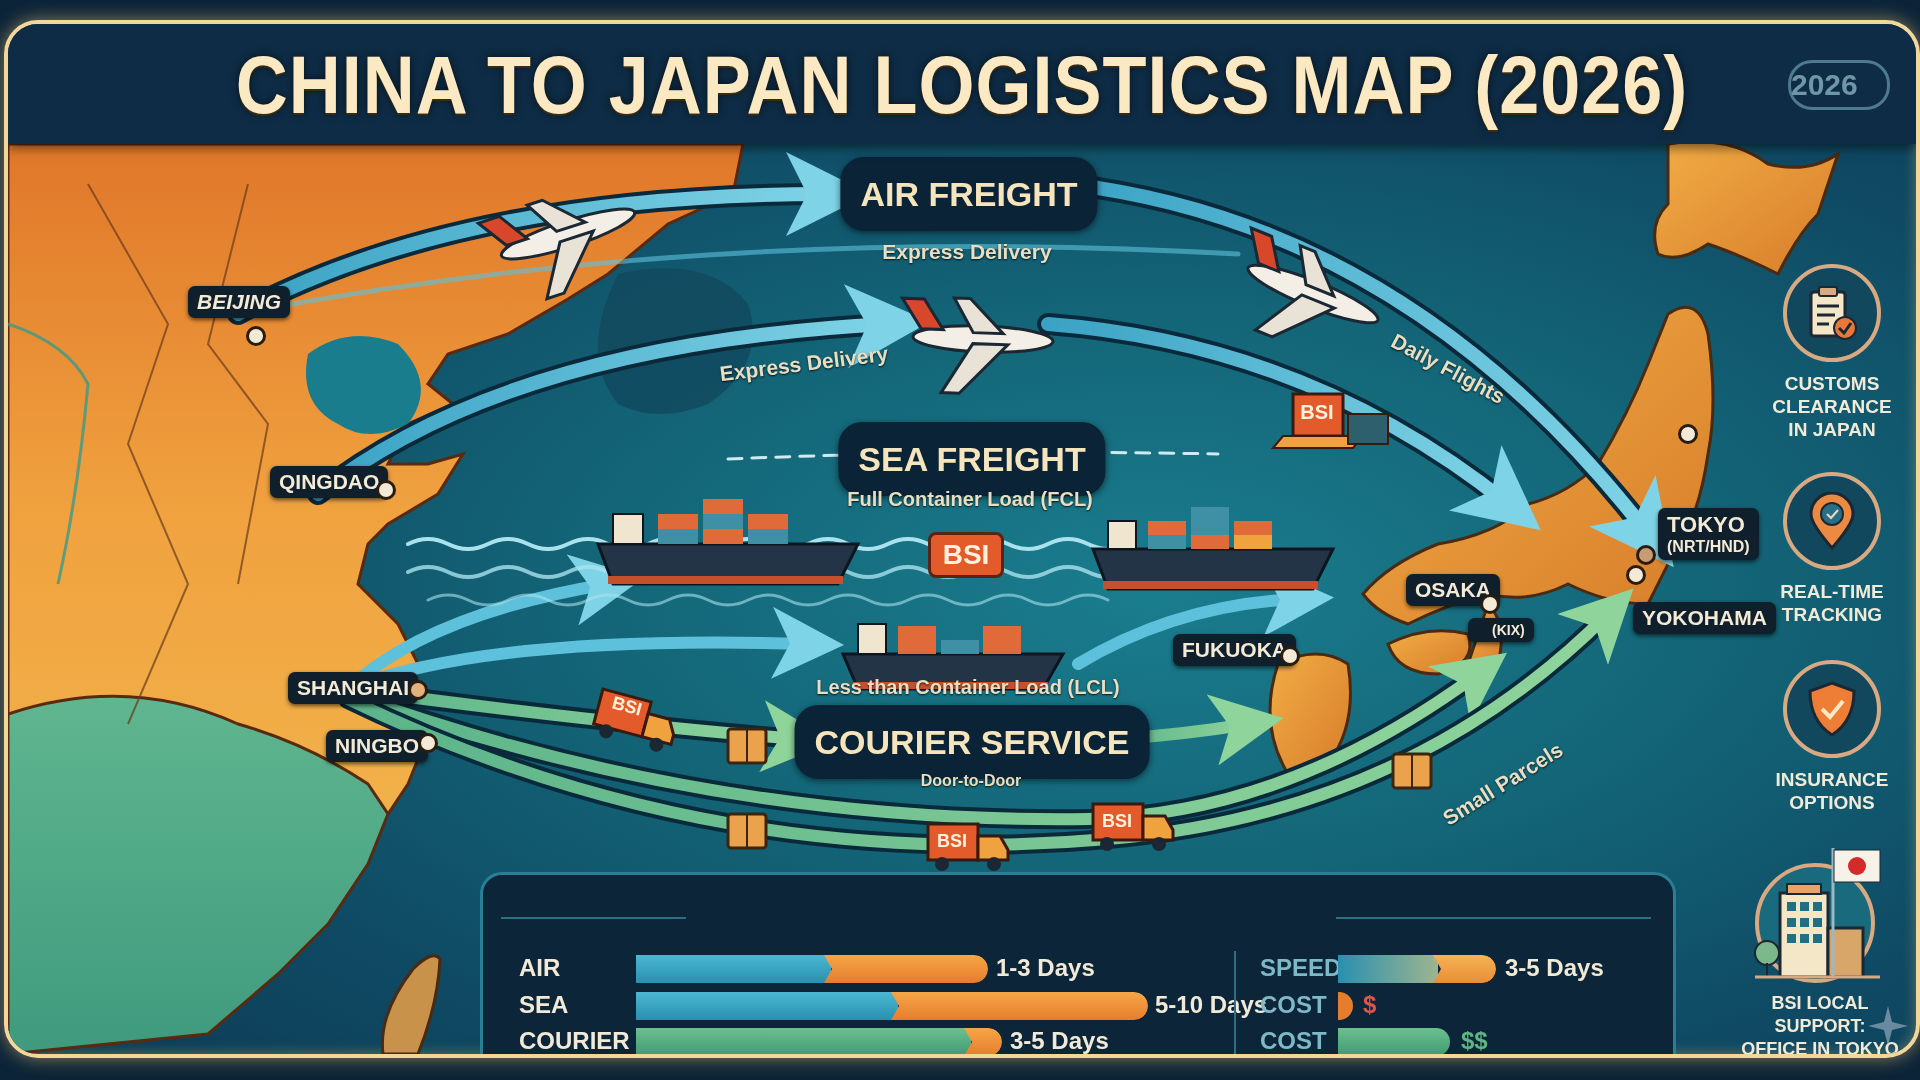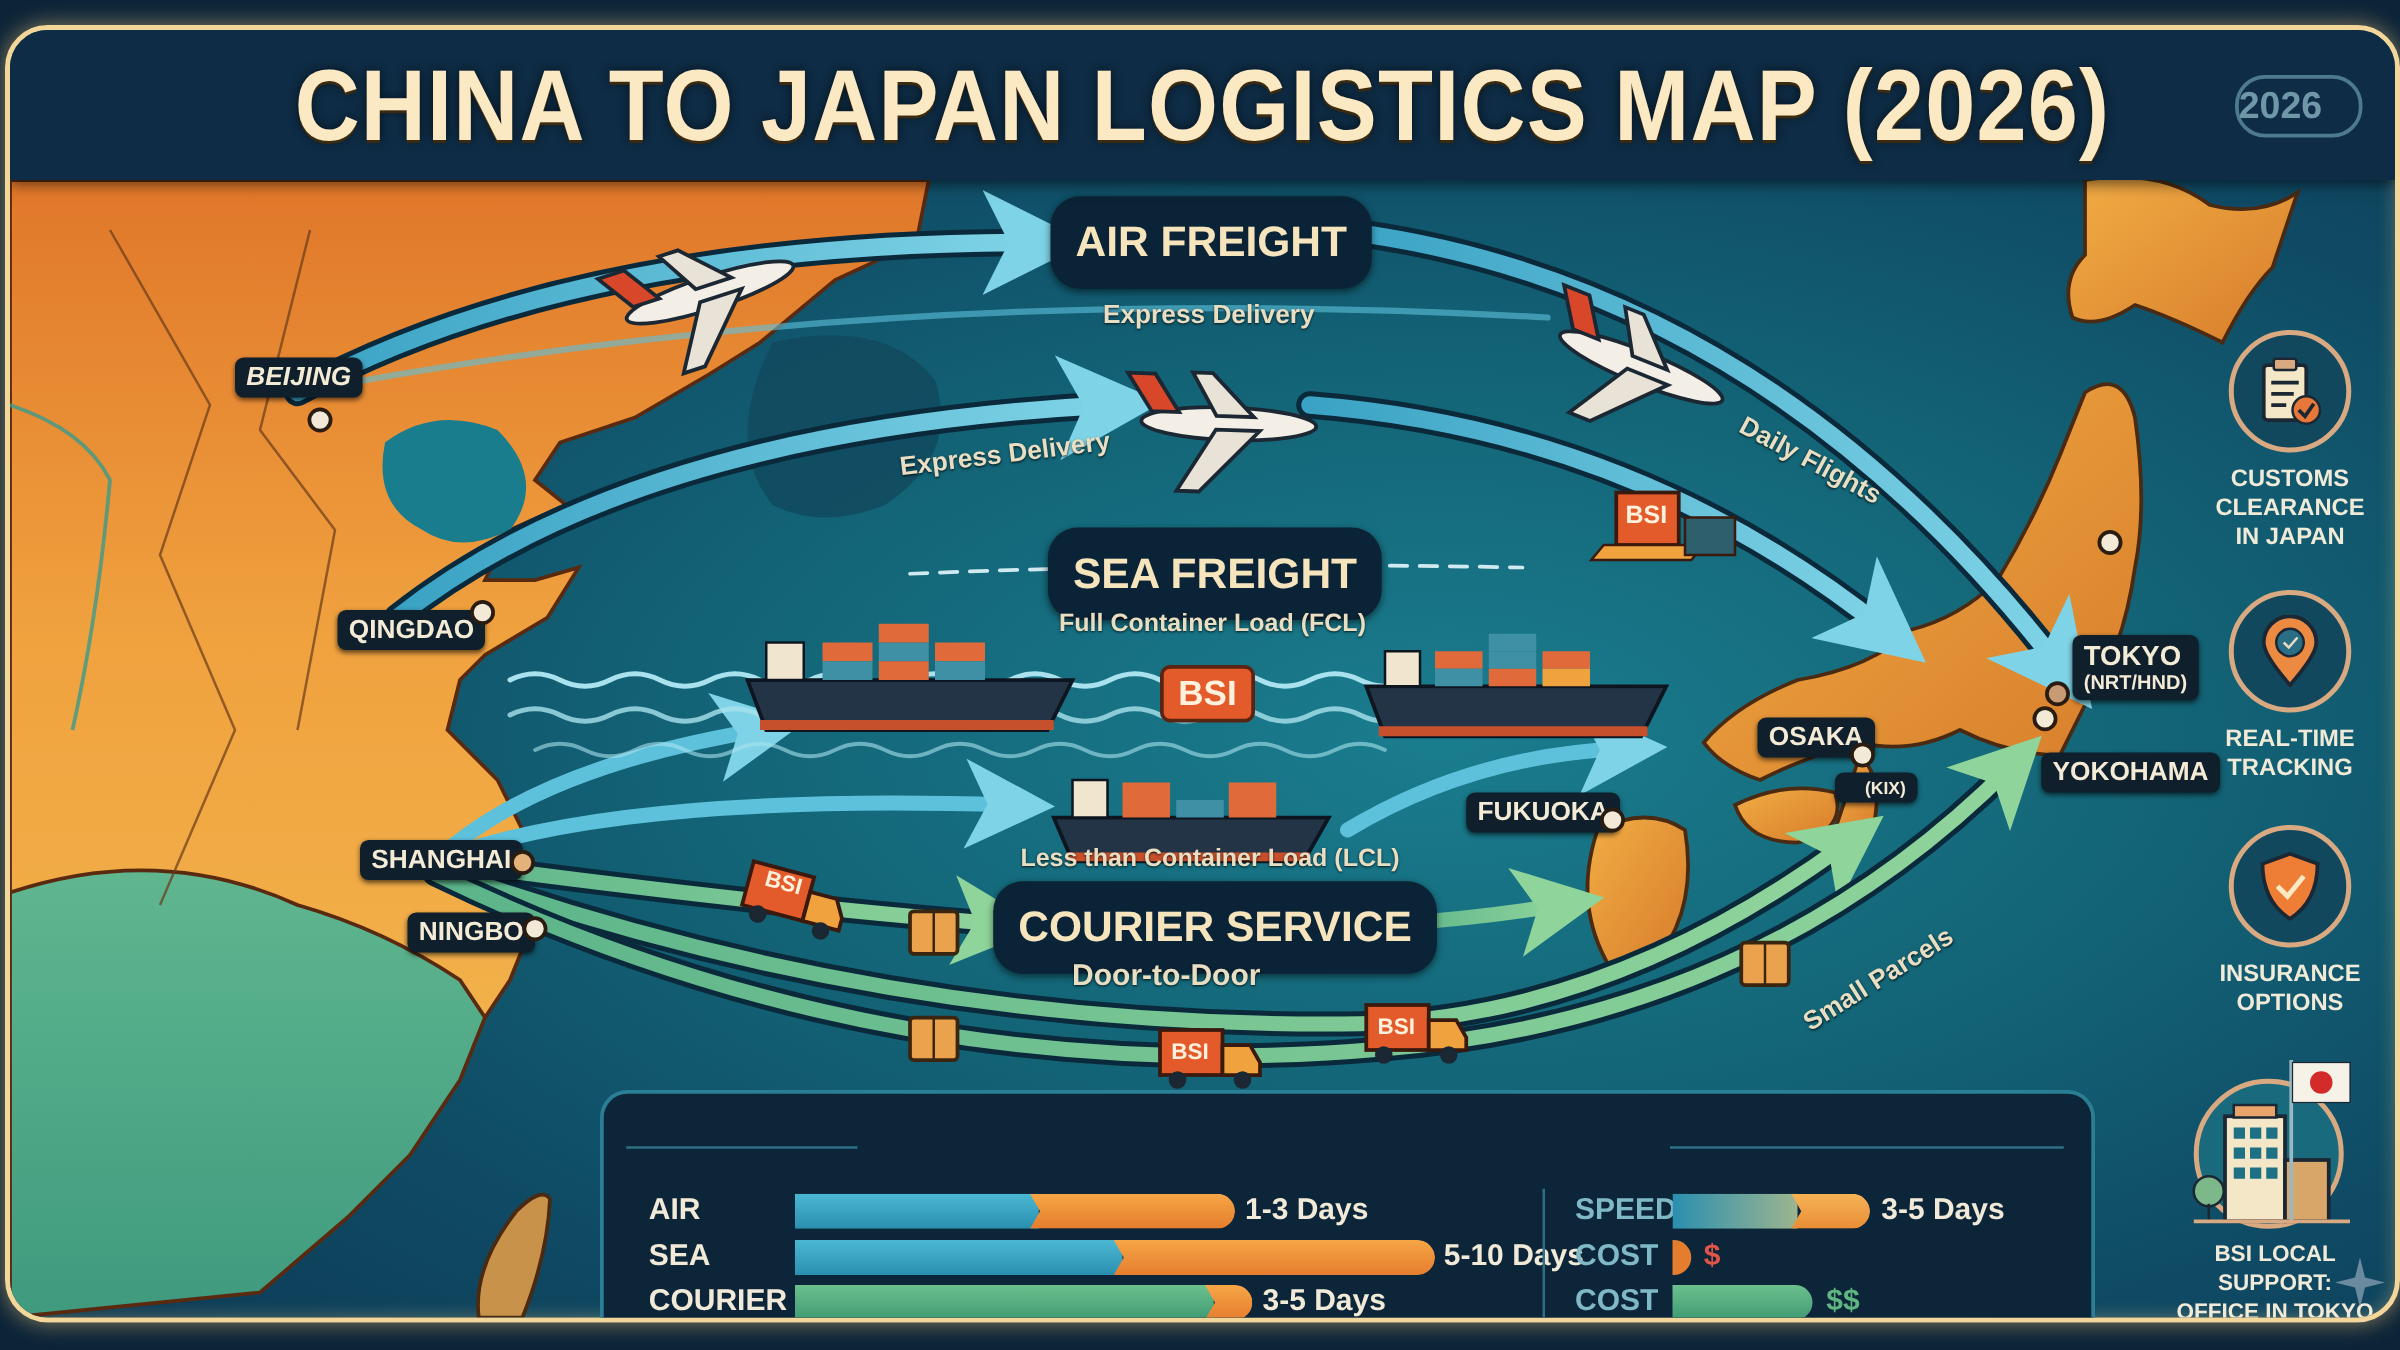--- a/index.html
+++ b/index.html
@@ -218,32 +218,32 @@
   <div class="pill big" style="left:961px;top:170px;">AIR FREIGHT</div>
   <div class="sub" style="left:959px;top:228px;">Express Delivery</div>
   <div class="sub" style="left:796px;top:340px;transform:translate(-50%,-50%) rotate(-7deg);">Express Delivery</div>
   <div class="sub" style="left:1440px;top:345px;transform:translate(-50%,-50%) rotate(28deg);">Daily Flights</div>
 
   <div class="pill big" style="left:964px;top:435px;">SEA FREIGHT</div>
   <div class="sub" style="left:962px;top:475px;font-size:20px;">Full Container Load (FCL)</div>
   <div class="sub" style="left:960px;top:663px;font-size:20px;">Less than Container Load (LCL)</div>
 
   <div class="pill big" style="left:964px;top:718px;">COURIER SERVICE</div>
-  <div class="sub" style="left:925px;top:757px;font-size:24px;">Door-to-Door</div>
+  <div class="sub" style="left:963px;top:757px;font-size:16px;">Door-to-Door</div>
   <div class="sub" style="left:1495px;top:760px;transform:translate(-50%,-50%) rotate(-32deg);">Small Parcels</div>
 
   <div class="badge-bsi" style="left:920px;top:508px;width:70px;height:40px;line-height:40px;font-size:28px;">BSI</div>
   <div class="badge-bsi" style="left:1285px;top:370px;width:48px;height:36px;line-height:36px;font-size:20px;border-width:0;background:transparent;">BSI</div>
   <div class="badge-bsi" style="left:596px;top:667px;width:46px;height:30px;line-height:30px;font-size:18px;border-width:0;background:transparent;transform:rotate(15deg);">BSI</div>
   <div class="badge-bsi" style="left:920px;top:802px;width:48px;height:30px;line-height:30px;font-size:18px;border-width:0;background:transparent;">BSI</div>
   <div class="badge-bsi" style="left:1085px;top:782px;width:48px;height:30px;line-height:30px;font-size:18px;border-width:0;background:transparent;">BSI</div>
 
   <div class="city" style="left:180px;top:262px;font-style:italic;">BEIJING</div>
   <div class="dot" style="left:248px;top:312px;"></div>
-  <div class="city" style="left:262px;top:464px;">QINGDAO</div>
+  <div class="city" style="left:262px;top:442px;">QINGDAO</div>
   <div class="dot" style="left:378px;top:466px;"></div>
   <div class="city" style="left:280px;top:648px;">SHANGHAI</div>
   <div class="dot" style="left:410px;top:666px;background:#e3b27a;"></div>
   <div class="city" style="left:318px;top:706px;">NINGBO</div>
   <div class="dot" style="left:420px;top:719px;"></div>
 
   <div class="city" style="left:1650px;top:484px;font-size:22px;">
     <span>TOKYO</span>
     <small>(NRT/HND)</small>
   </div>

